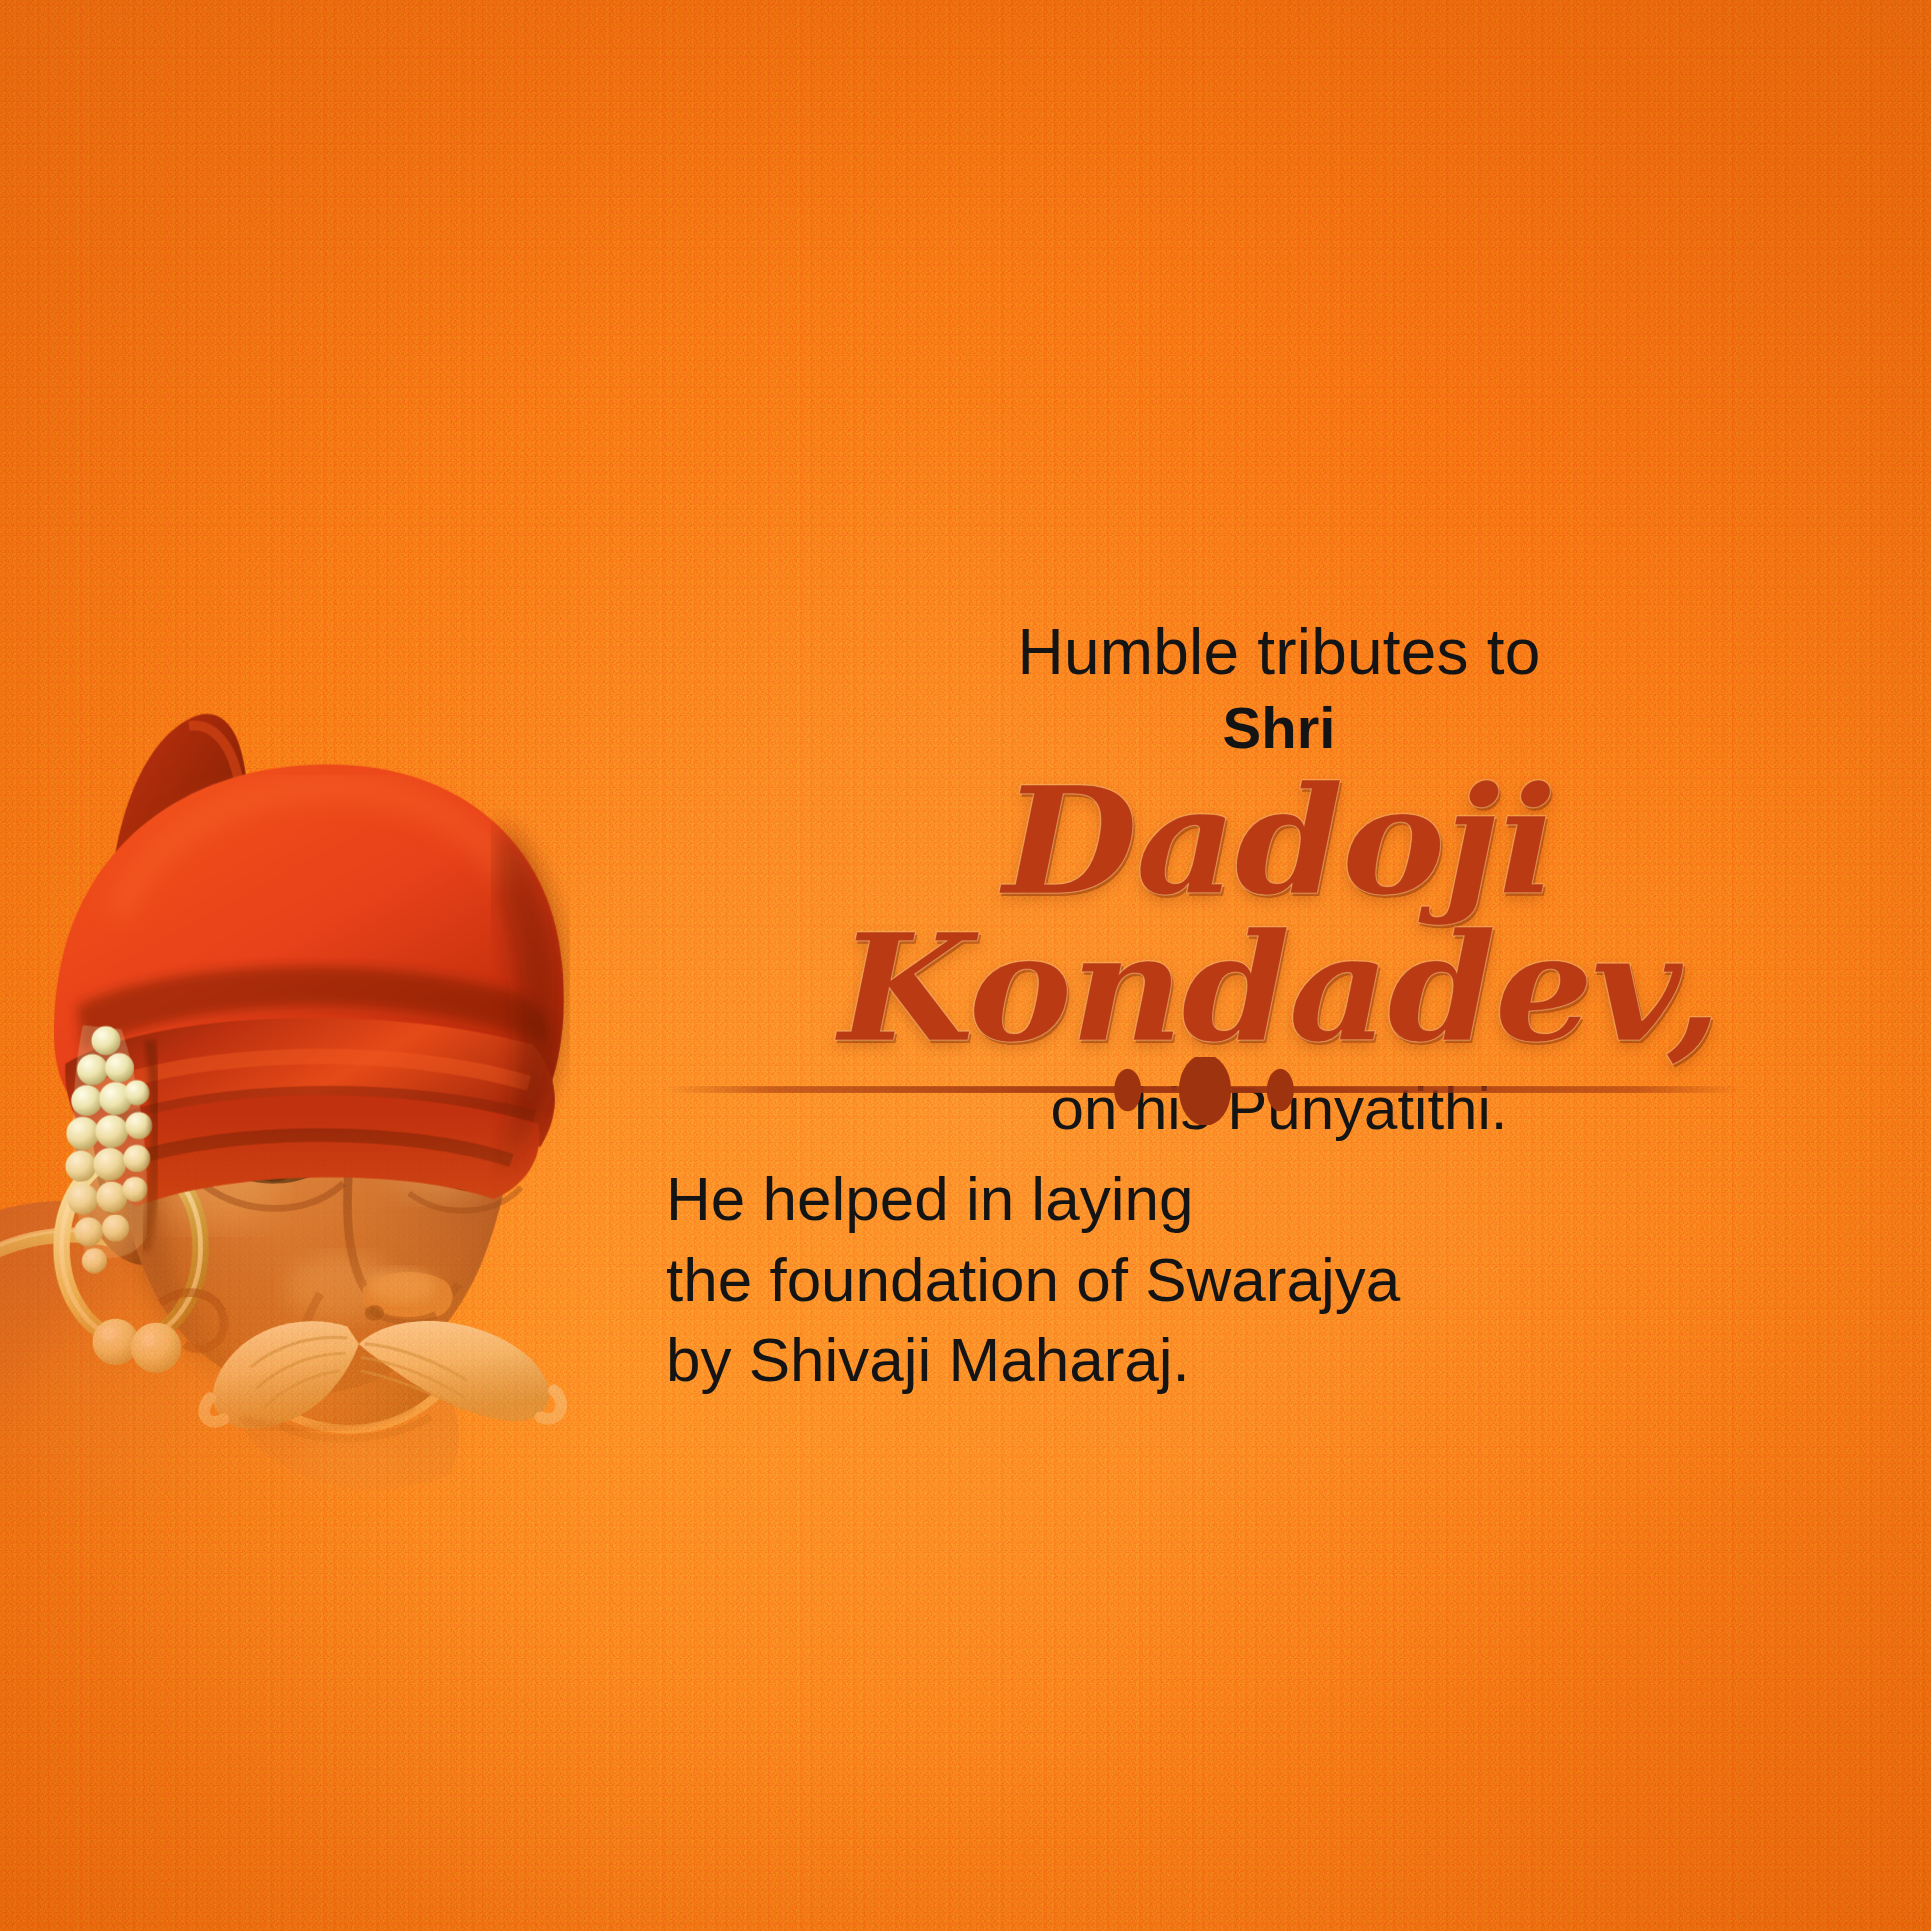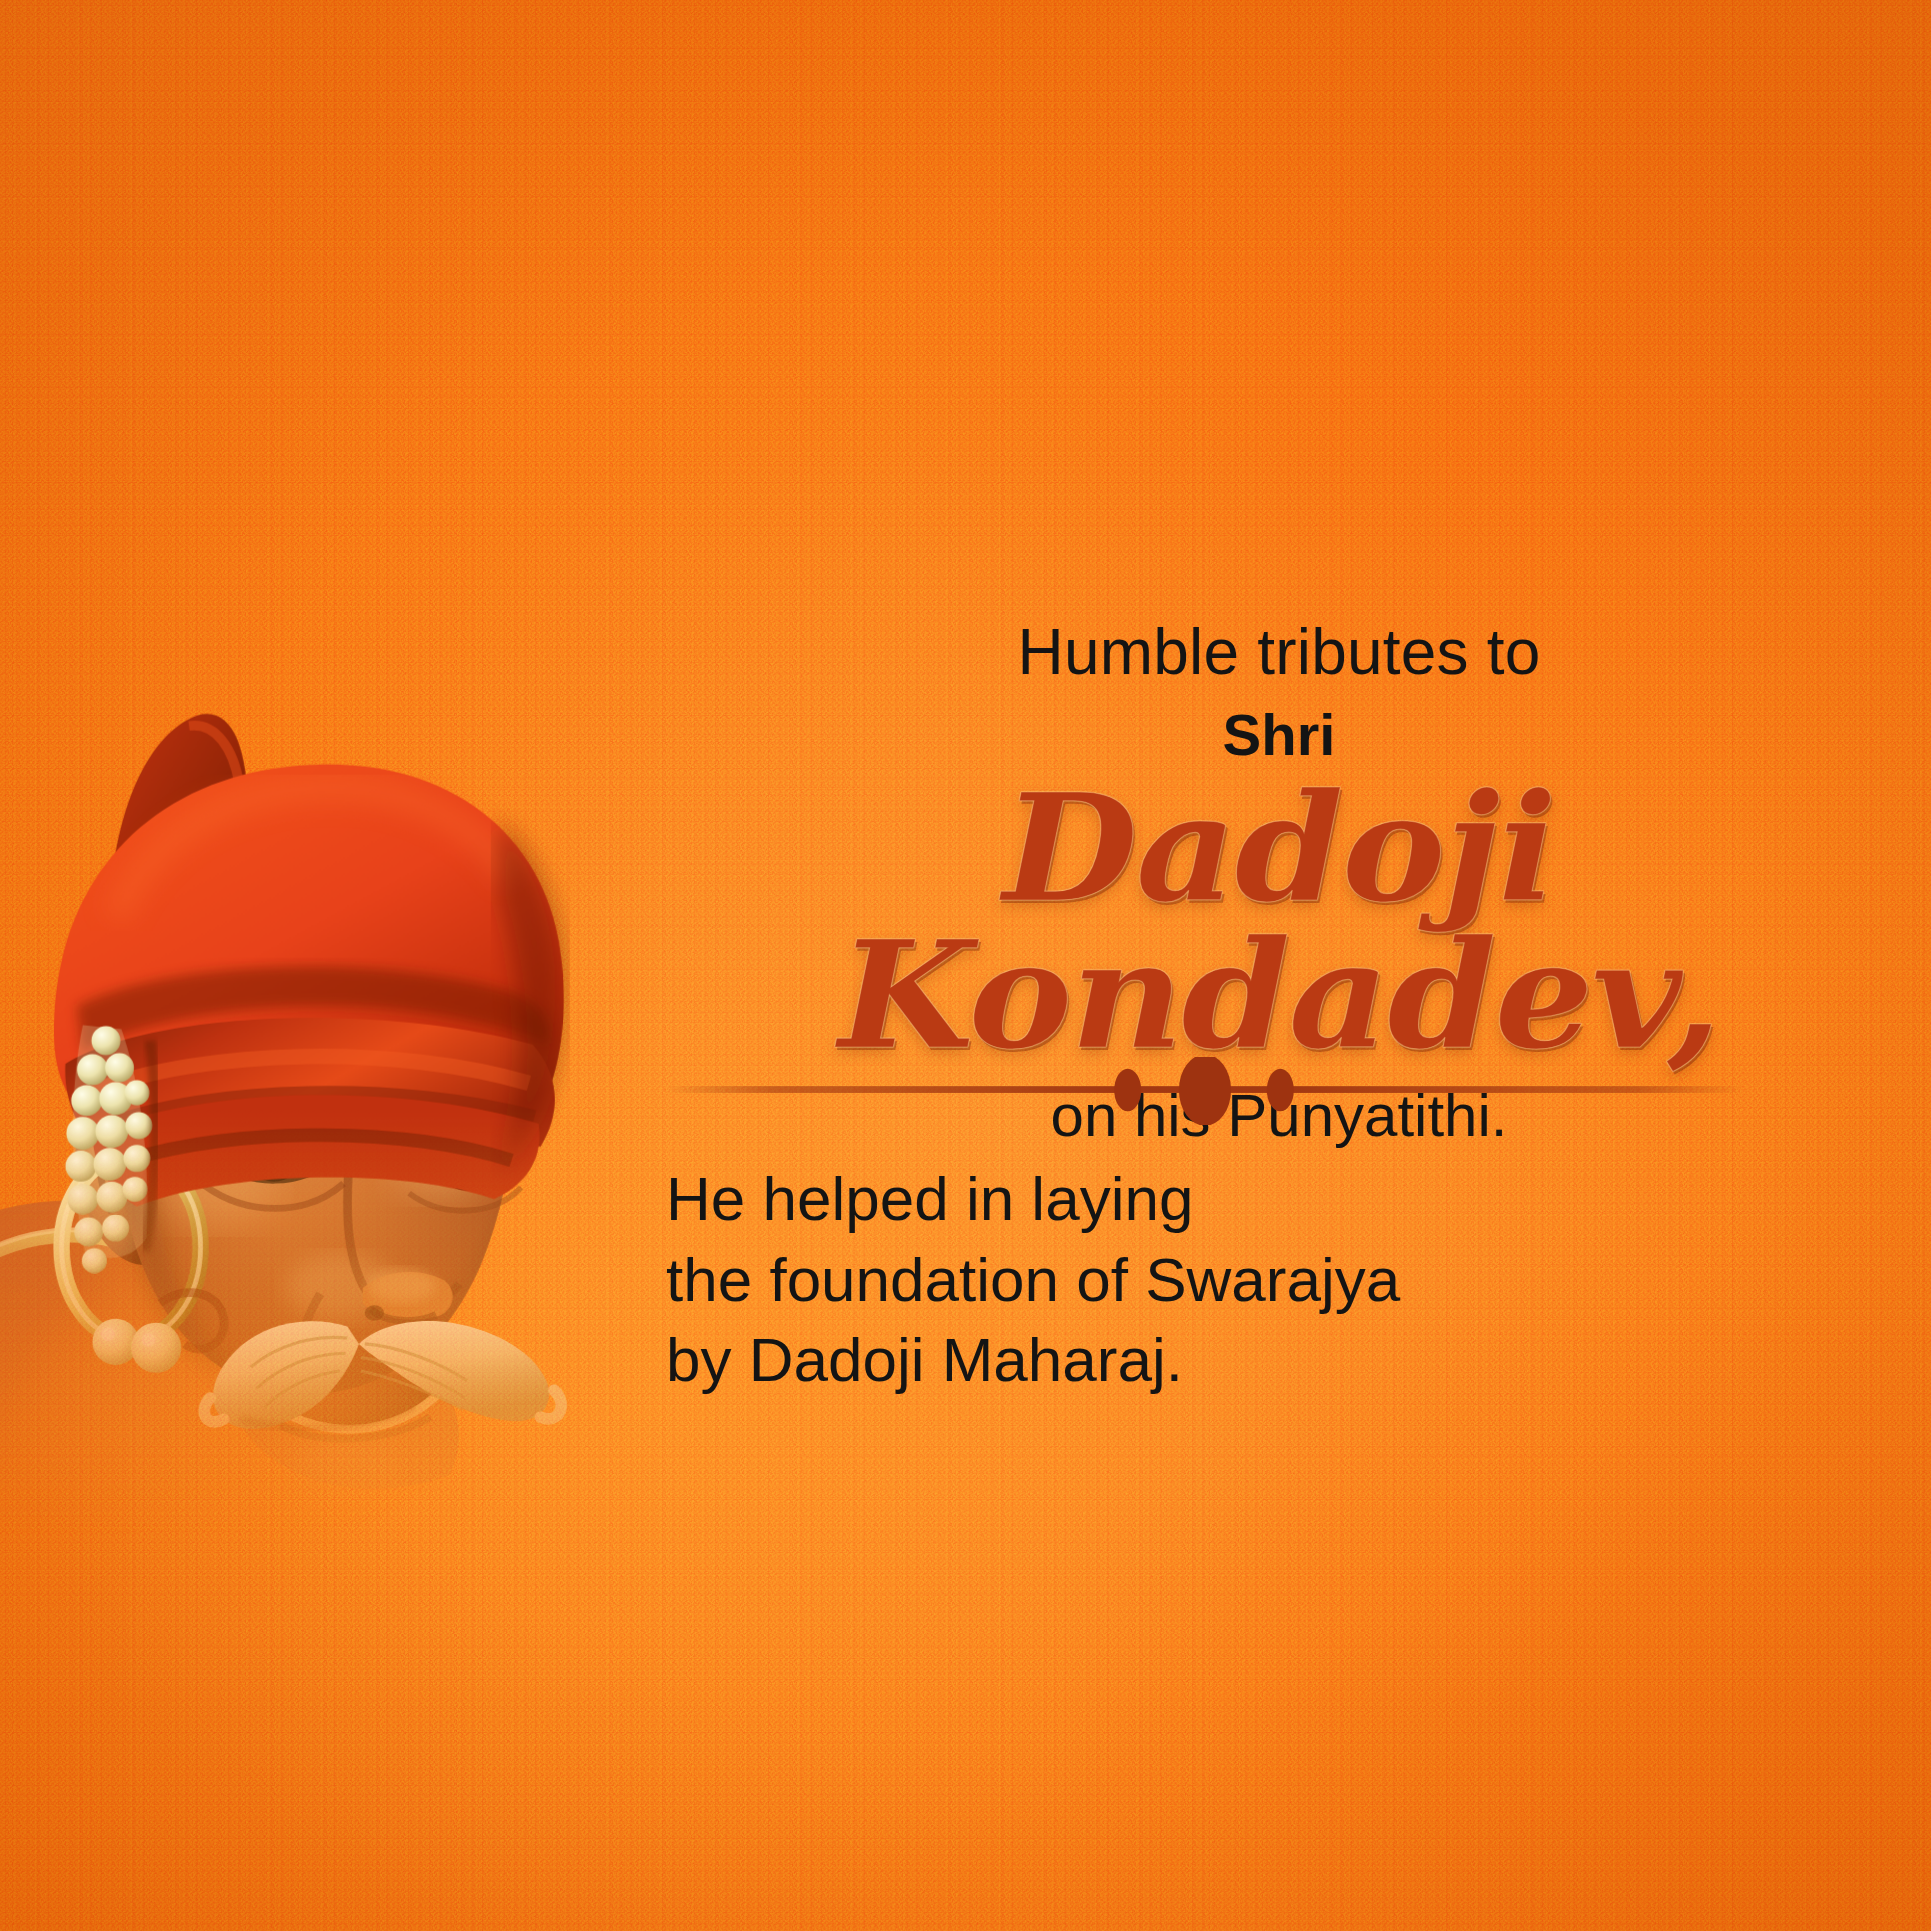--- a/index.html
+++ b/index.html
@@ -77,21 +77,21 @@
   .line-humble {
     font-size:64px;
     line-height:1.08;
     letter-spacing:0.2px;
     font-weight:400;
   }
   .line-shri {
     font-size:58px;
     font-weight:700;
     line-height:1.18;
-    margin-top:14px;
+    margin-top:7px;
   }
   .name-hero {
     margin-top:5.8px;
     font-family:"DejaVu Serif", serif;
     font-weight:700;
     font-style:italic;
     font-size:147px;
     line-height:1.0;
     letter-spacing:-1.9px;
     color:#BA3A13;
@@ -438,17 +438,17 @@
       <rect x="0" y="30" width="1115" height="7" fill="url(#gRule)"></rect>
       <ellipse cx="478" cy="34" rx="14" ry="22" fill="#9E3310"></ellipse>
       <ellipse cx="558" cy="34" rx="27" ry="37" fill="#9E3310"></ellipse>
       <ellipse cx="636" cy="34" rx="14" ry="22" fill="#9E3310"></ellipse>
     </svg>
   </div>
 
   <div id="para">
     <span class="pl">He helped in laying</span>
     <span class="pl">the foundation of Swarajya</span>
-    <span class="pl">by Dadoji Maharaj.</span>
+    <span class="pl">by Shivaji Maharaj.</span>
   </div>
 
 </div>
 
 
 </body></html>

